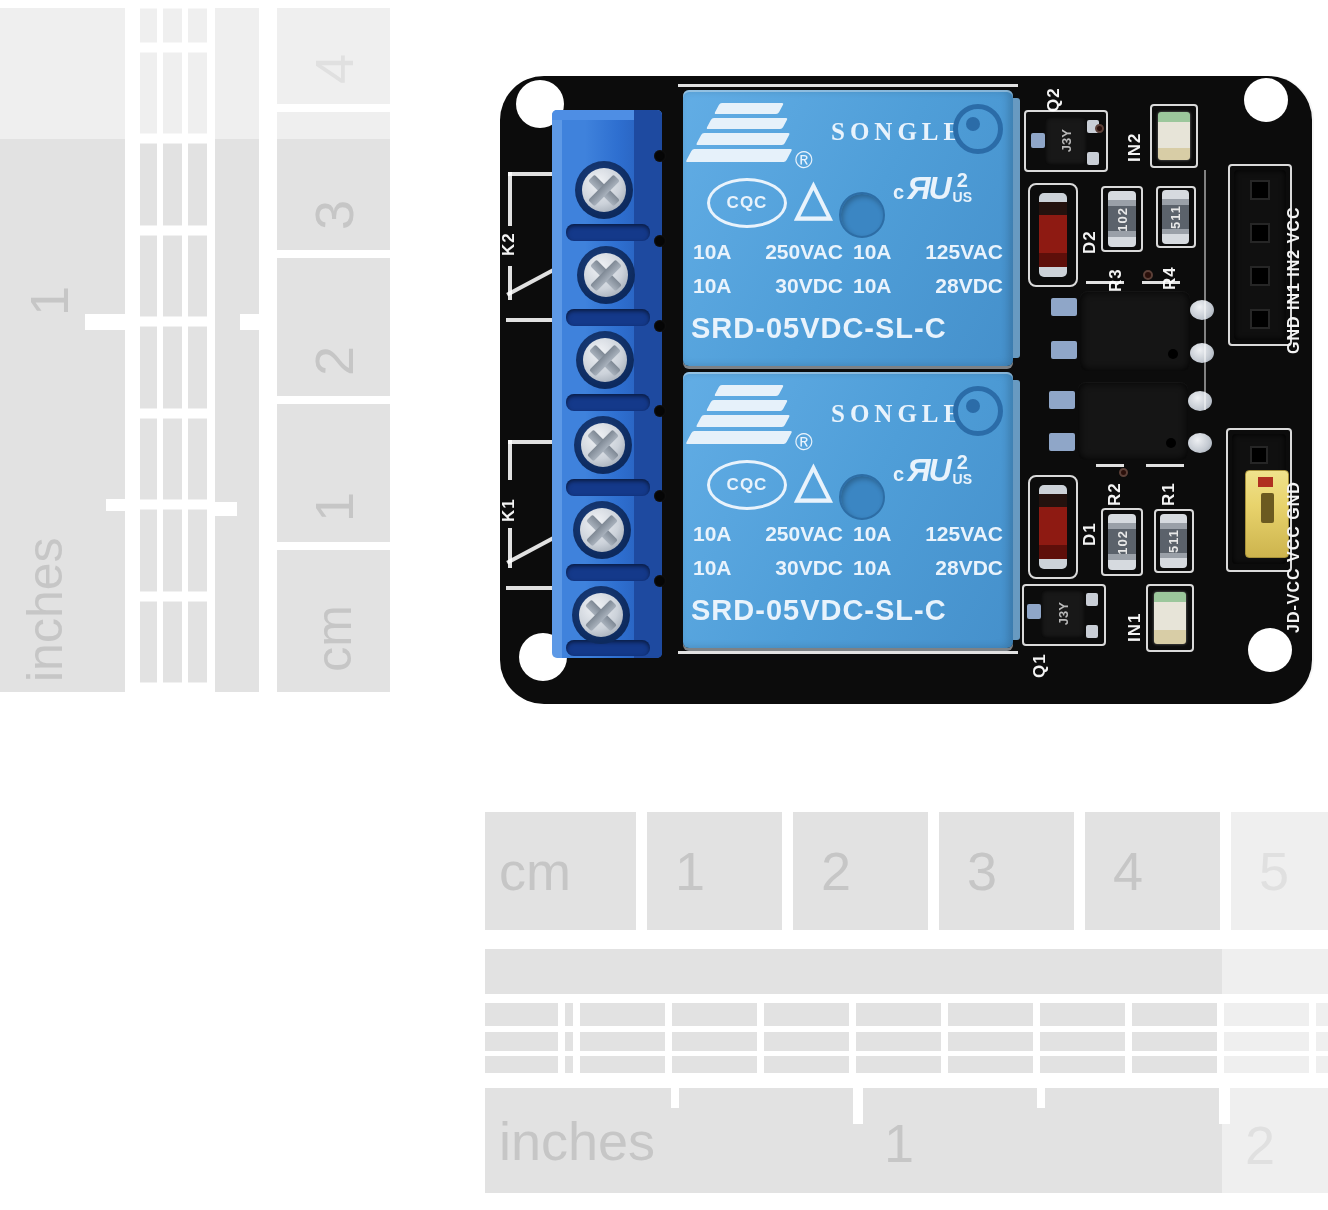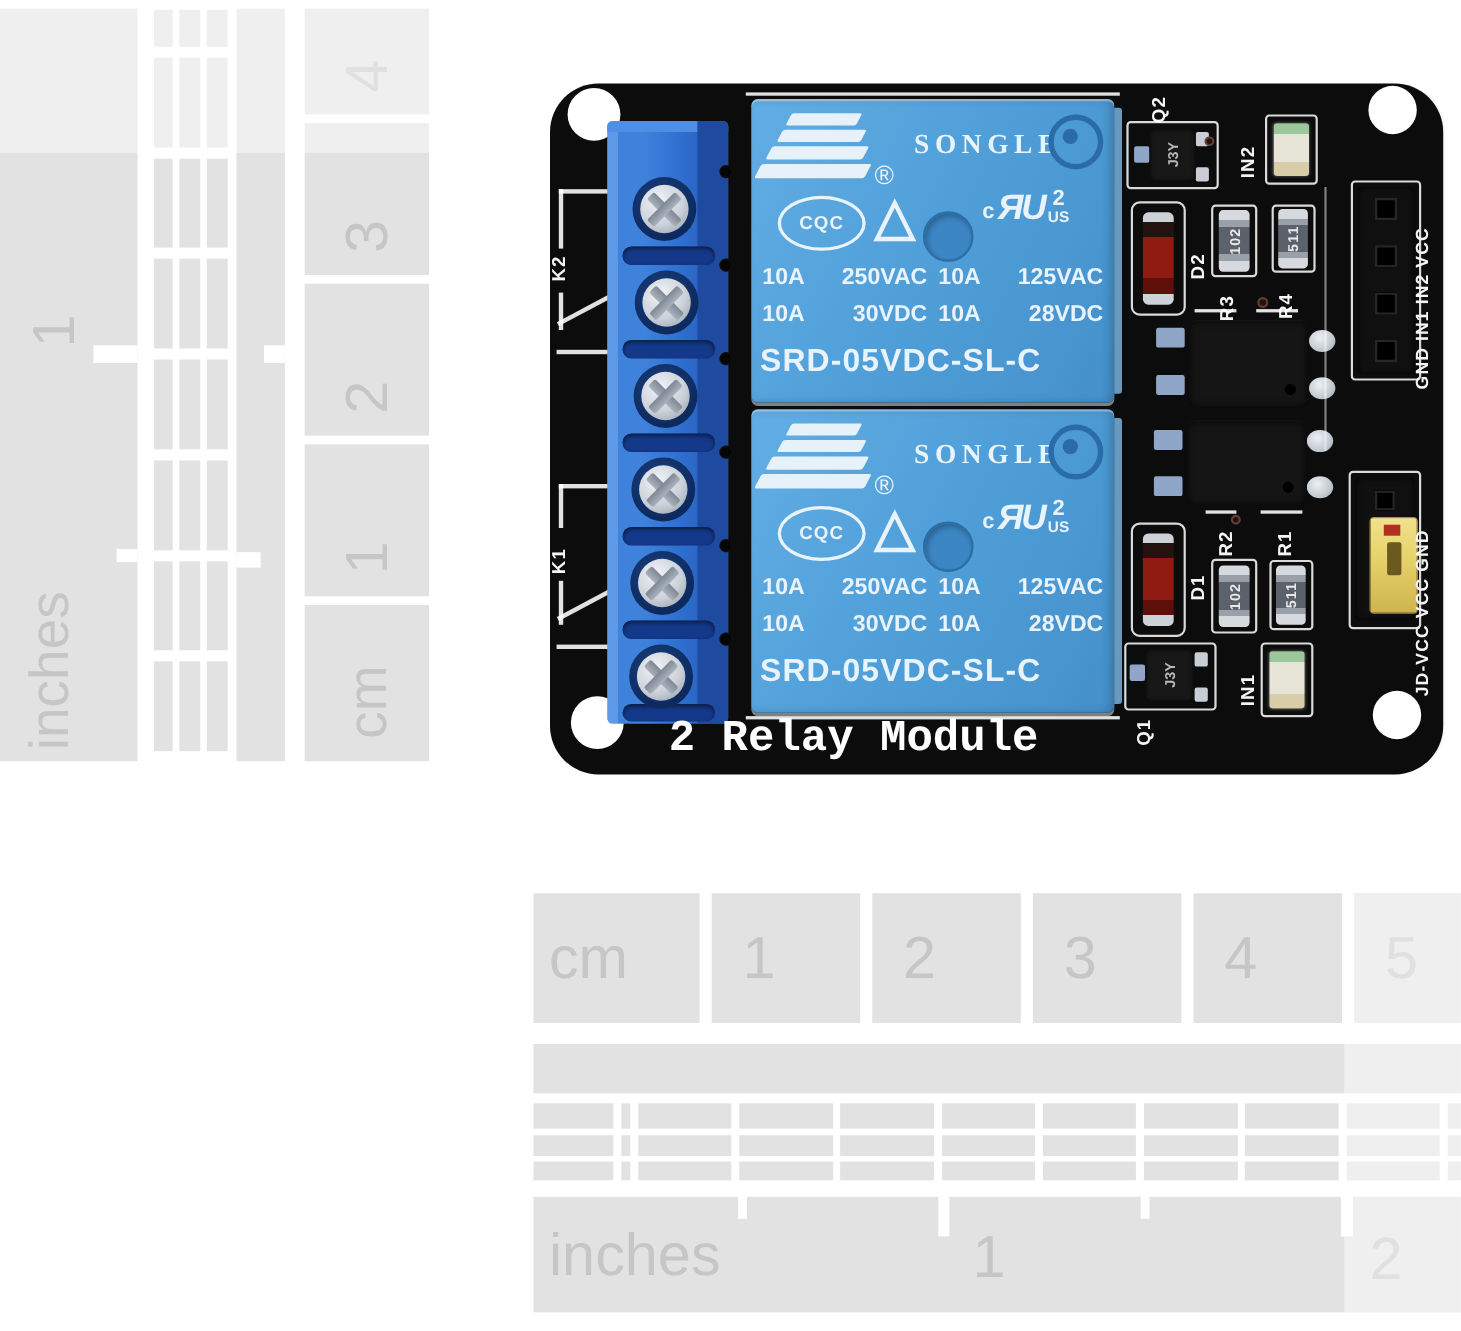--- a/index.html
+++ b/index.html
@@ -363,21 +363,20 @@
       <div class="abs pin" style="left:18px;top:12px;width:18px;height:18px"></div>
       <div class="abs pin" style="left:18px;top:54px;width:18px;height:18px"></div>
       <div class="abs pin" style="left:18px;top:96px;width:18px;height:18px"></div>
     </div>
     <div class="abs jumper" style="left:745px;top:394px;width:44px;height:88px">
       <div class="abs" style="left:12px;top:6px;width:15px;height:10px;background:#b03020"></div>
       <div class="abs" style="left:15px;top:22px;width:13px;height:30px;background:#6b5a20;border-radius:2px"></div>
     </div>
     <div class="abs rot slabel" style="left:786px;top:342px;height:215px;font-size:16px">JD-VCC VCC GND</div>
 
-    <div class="abs title" style="left:108px;top:574px">2 Relay Module</div>
   </div>
 
   <div class="abs" style="left:485px;top:812px;width:843px;height:381px">
 
     <div class="abs rblock hcm" style="left:0;top:0;width:151px;height:118px;padding-left:14px">
       <span class="rlabel">cm</span>
     </div>
     <div class="abs rblock hcm" style="left:162px;top:0;width:135px;height:118px">
         <span class="rlabel">1</span>
       </div>

